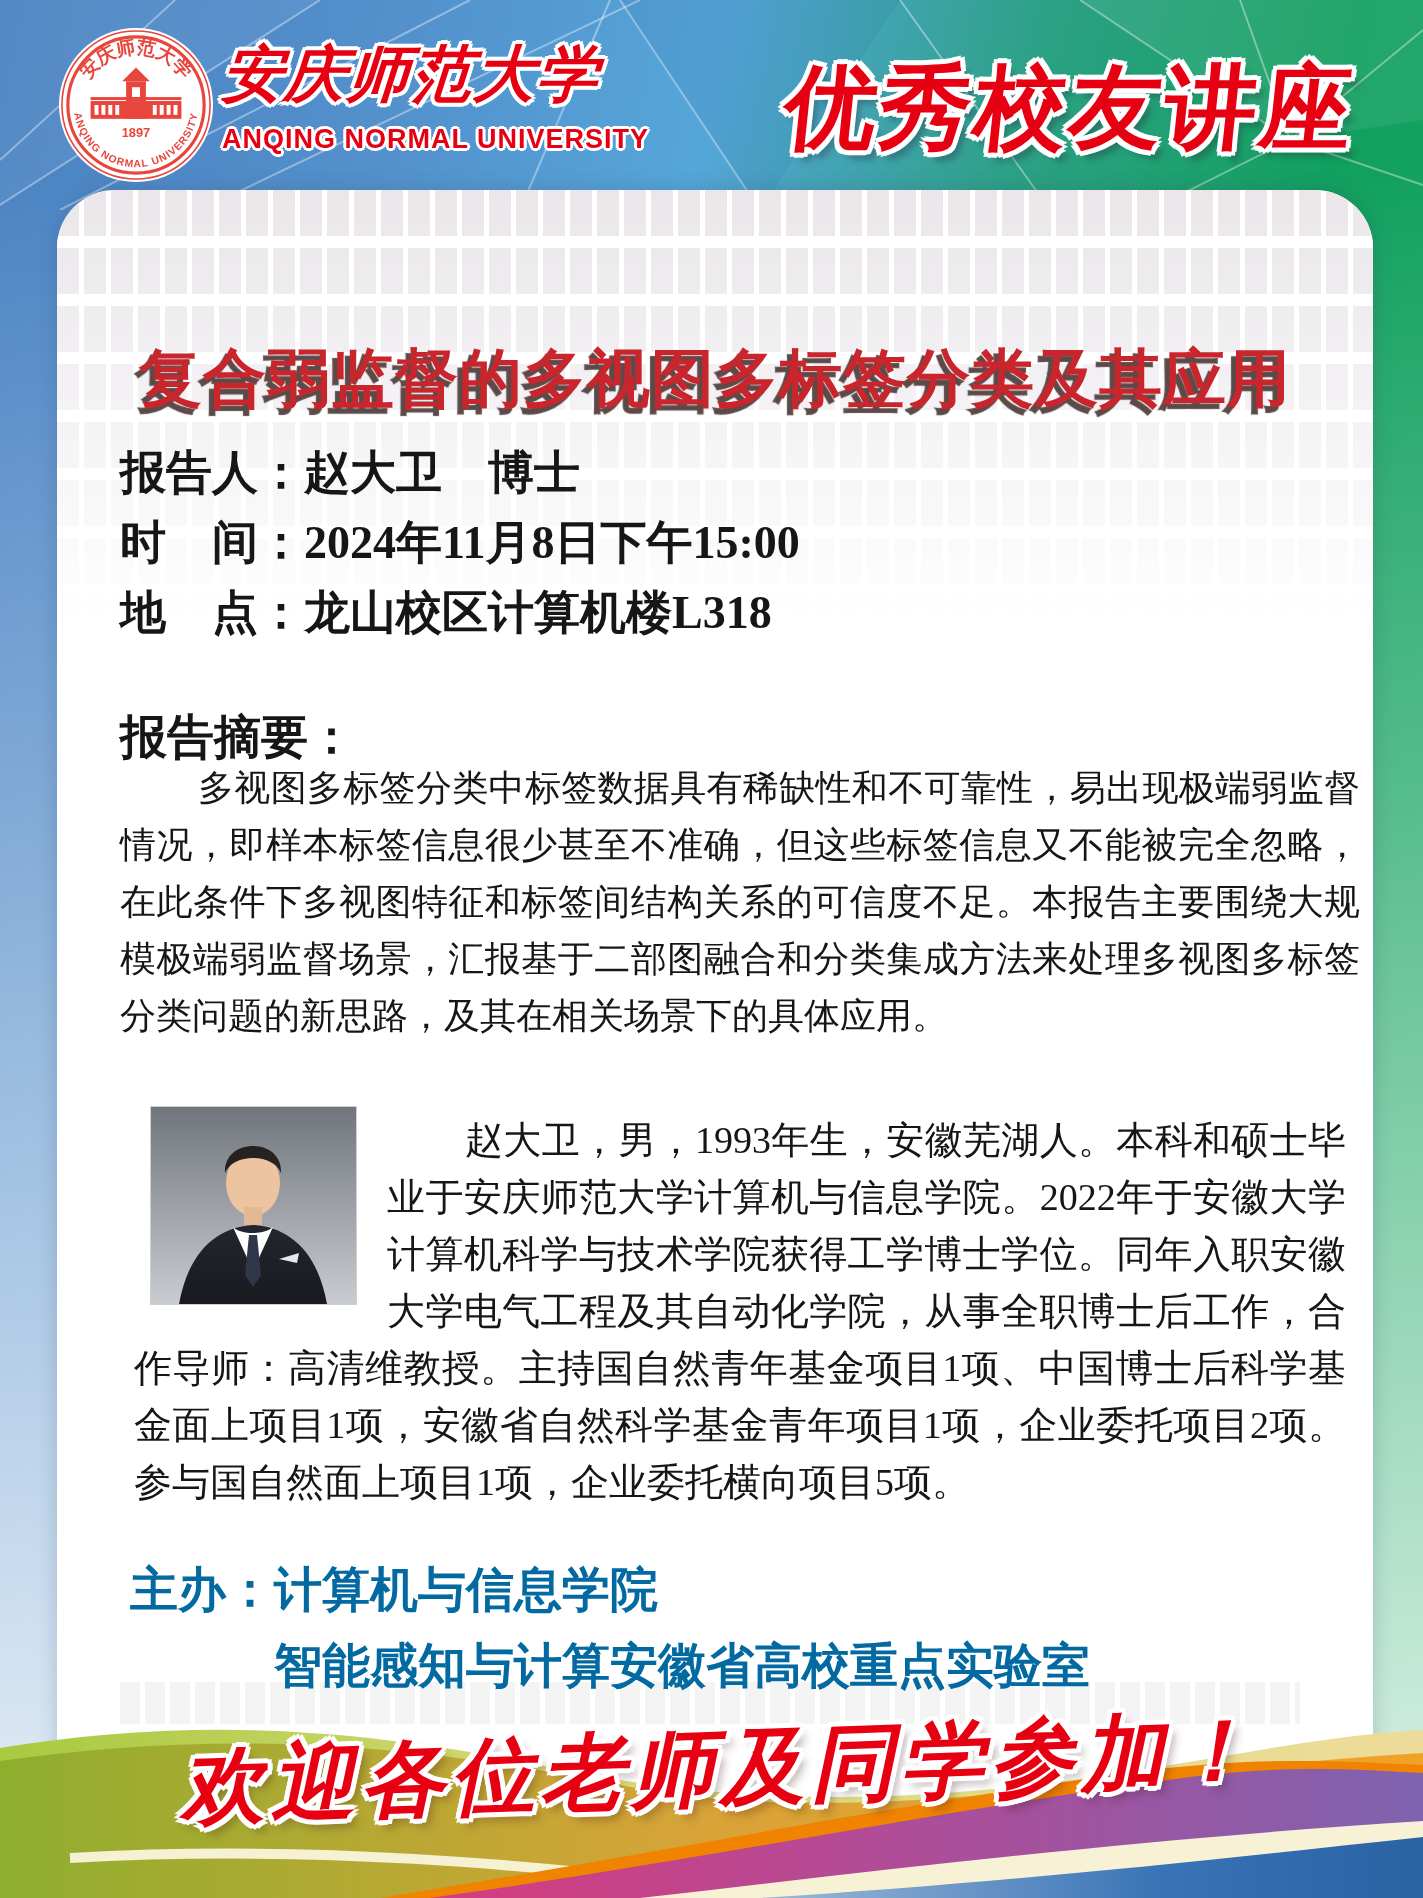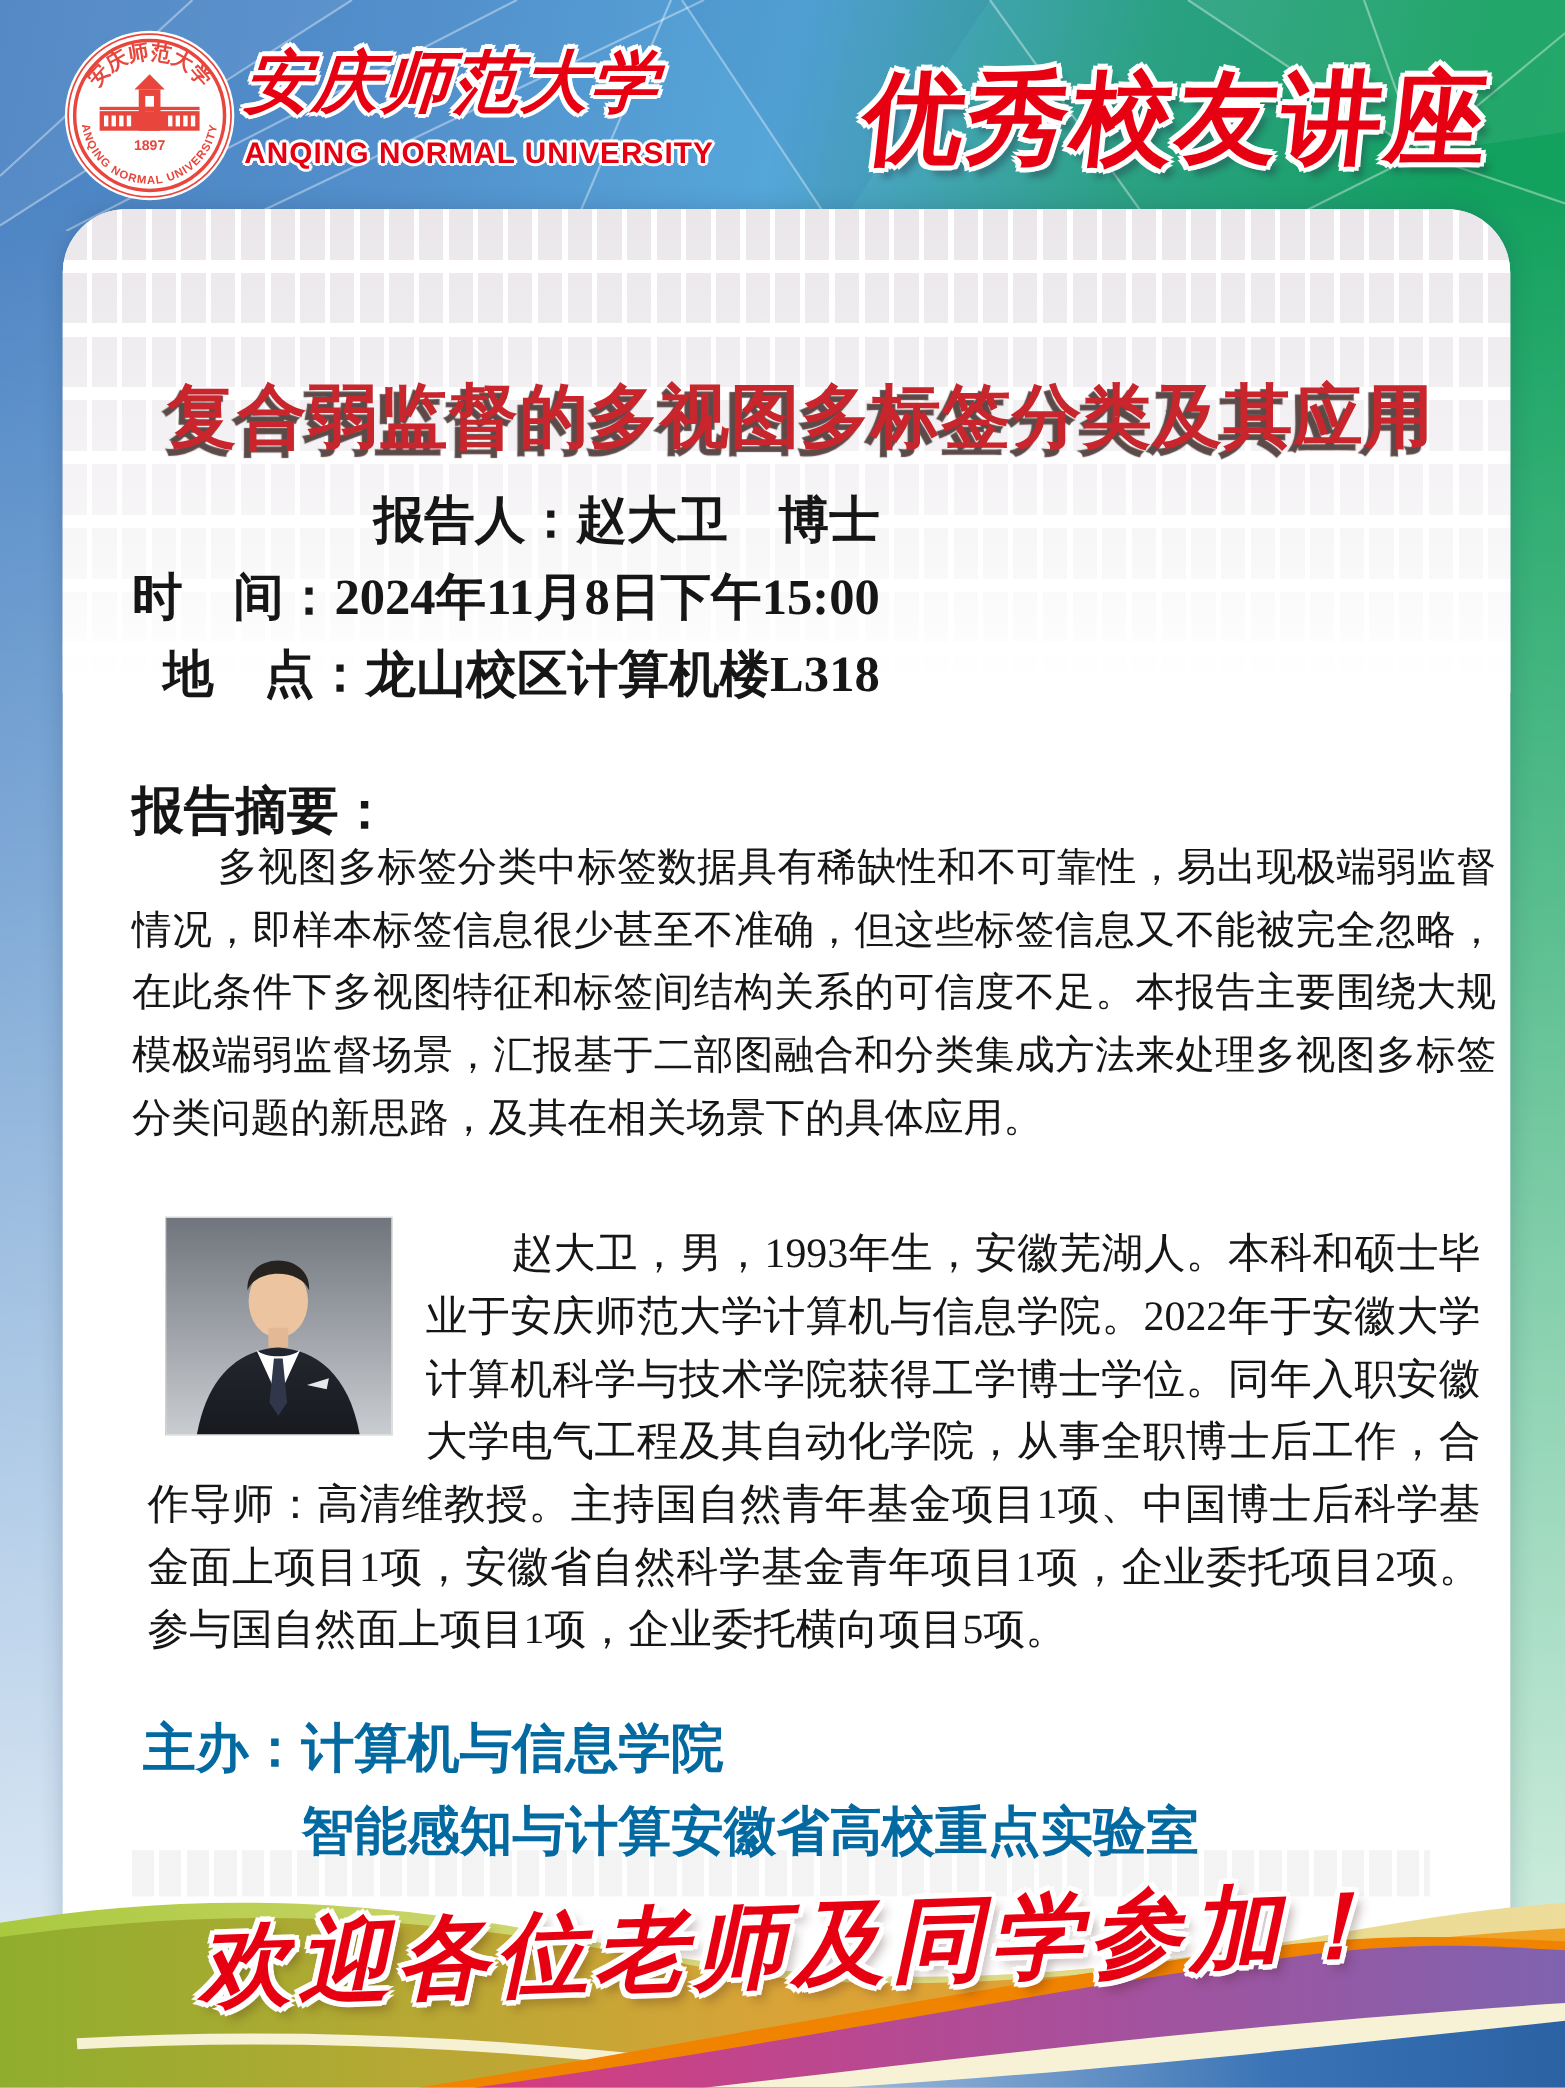--- a/index.html
+++ b/index.html
@@ -35,23 +35,23 @@
     color:#e60012;letter-spacing:1px;
     text-shadow:-2px -2px 0 #fff,2px -2px 0 #fff,-2px 2px 0 #fff,2px 2px 0 #fff,0 -3px 0 #fff,0 3px 0 #fff,-3px 0 0 #fff,3px 0 0 #fff;}
   .banner{position:absolute;left:745px;right:28px;top:46px;z-index:5;text-align:center;
     font-family:"Liberation Sans",sans-serif;font-size:92px;font-weight:900;color:#e60012;
     letter-spacing:3px;transform:skewX(-6deg);
     text-shadow:-4px -4px 0 #fff,4px -4px 0 #fff,-4px 4px 0 #fff,4px 4px 0 #fff,0 -5px 0 #fff,0 5px 0 #fff,-5px 0 0 #fff,5px 0 0 #fff,8px 9px 6px rgba(40,40,60,.35);}
   
   .content{position:absolute;left:57px;top:190px;width:1316px;height:1708px;z-index:5;color:#161616;}
   .title{position:absolute;top:104px;left:0;width:100%;text-align:center;
     font-size:63px;font-weight:bold;color:#c9252c;letter-spacing:1px;
-    text-shadow:-5px 6px 1px #5c4a49;padding-left:13px;}
+    text-shadow:-5px 6px 1px #5c4a49;}
   .info{position:absolute;top:248px;left:63px;font-size:46px;font-weight:bold;line-height:70px;}
-  .info-line{white-space:nowrap;text-align:right;}
+  .info-line{white-space:nowrap;}
   .sec-heading{position:absolute;left:63px;font-size:47px;font-weight:bold;}
   .h-abstract{top:477px;}
   .h-bio{top:838px;}
   .abstract{position:absolute;top:534px;left:63px;width:1240px;
     font-size:36px;line-height:57px;text-align:justify;text-indent:78px;}
   .bio-para{position:absolute;top:908px;left:63px;width:1240px;
     font-size:38px;line-height:57px;text-align:justify;}
   .bio-para p{margin:14px;text-indent:78px;}
   .photo{float:left;width:205px;height:197px;margin:8px 30px 12px 30px;
     border:1px solid #cfcfcf;box-sizing:content-box;}

